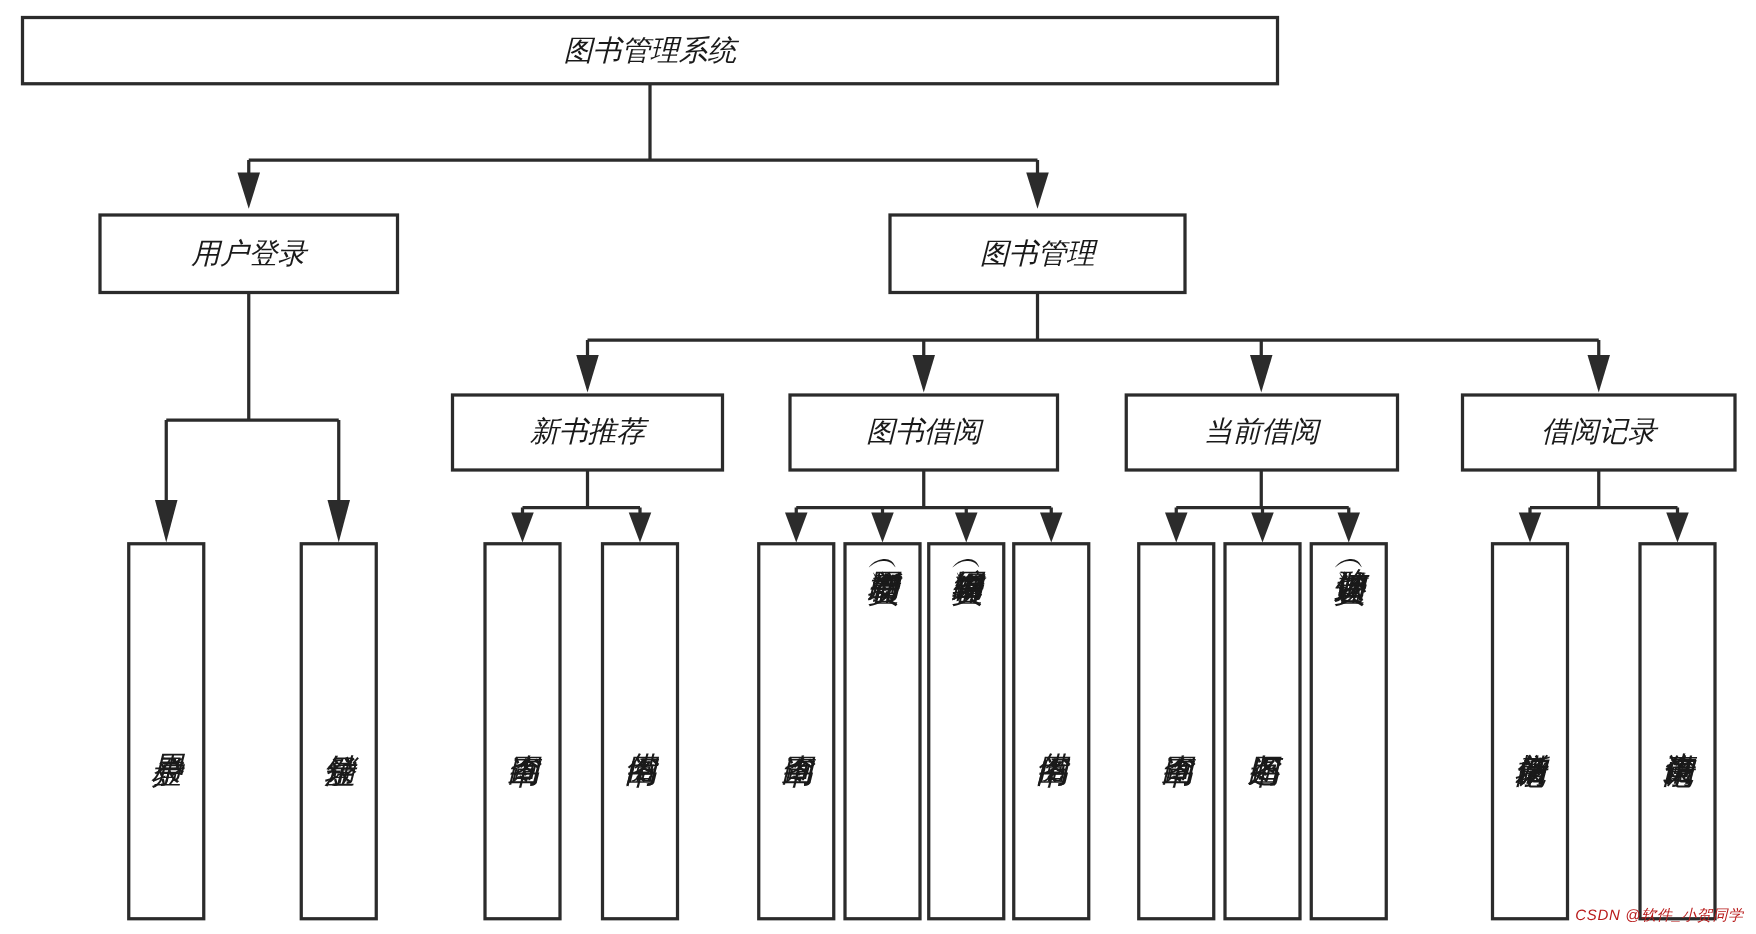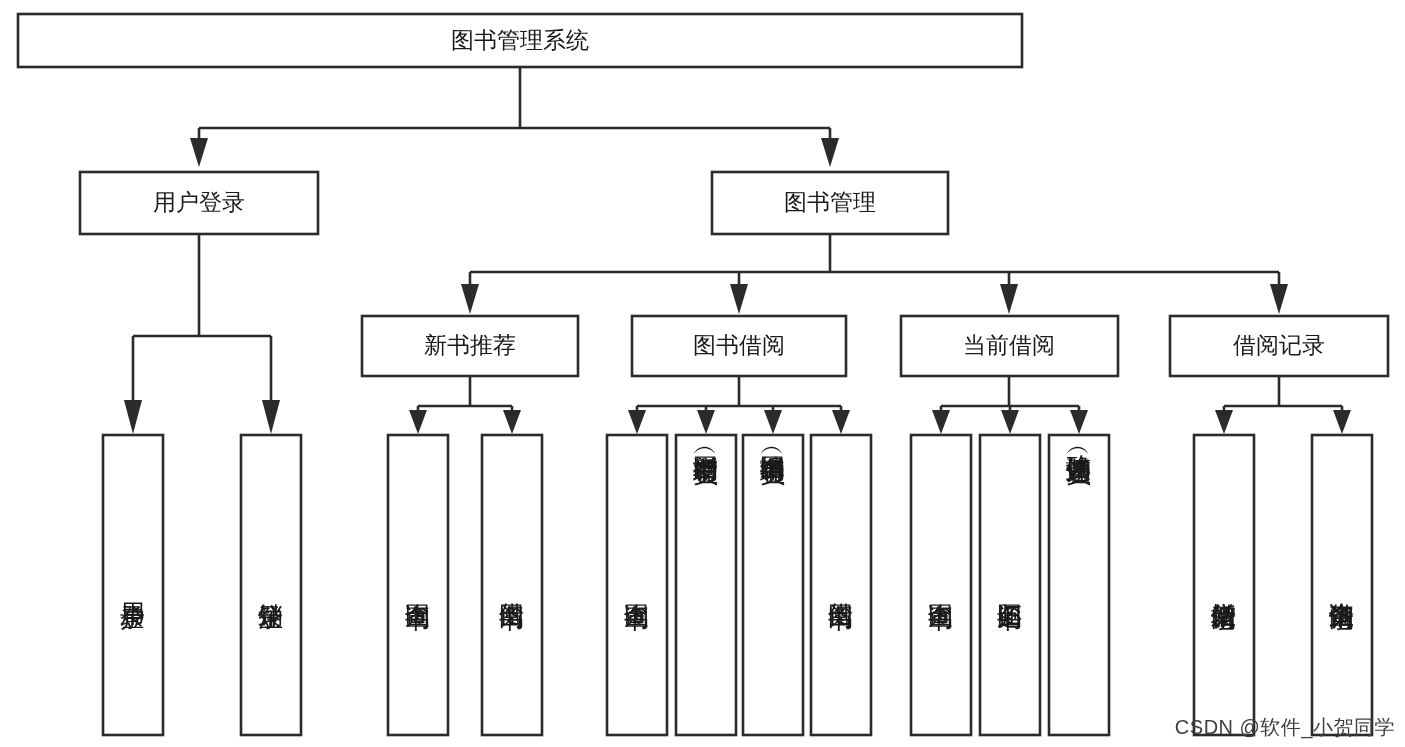--- a/index.html
+++ b/index.html
@@ -11,20 +11,21 @@
     width: 1405px;
     height: 747px;
     font-family: "Liberation Sans", sans-serif;
     overflow: hidden;
     position: relative;
   }
   #diagram-root {
     position: relative;
     width: 1405px;
     height: 747px;
+    font-style: italic;
   }
   svg.diagram-canvas {
     position: absolute;
     top: 0;
     left: 0;
     width: 1405px;
     height: 747px;
   }
   .node-box {
     fill: #ffffff;
@@ -64,22 +65,22 @@
     color: #1a1a1a;
     letter-spacing: 1px;
     white-space: nowrap;
     text-align: center;
   }
   .watermark {
     position: absolute;
     right: 10px;
     bottom: 6px;
     font-family: "Liberation Sans", sans-serif;
-    font-size: 20px;
-    color: #404040;
+    font-size: 12px;
+    color: #b91c1c;
     letter-spacing: 0.5px;
     white-space: nowrap;
   }
 </style>
 </head>
 <body>
 
 <div id="diagram-root">
 
   <svg class="diagram-canvas" viewBox="0 0 1405 747">

